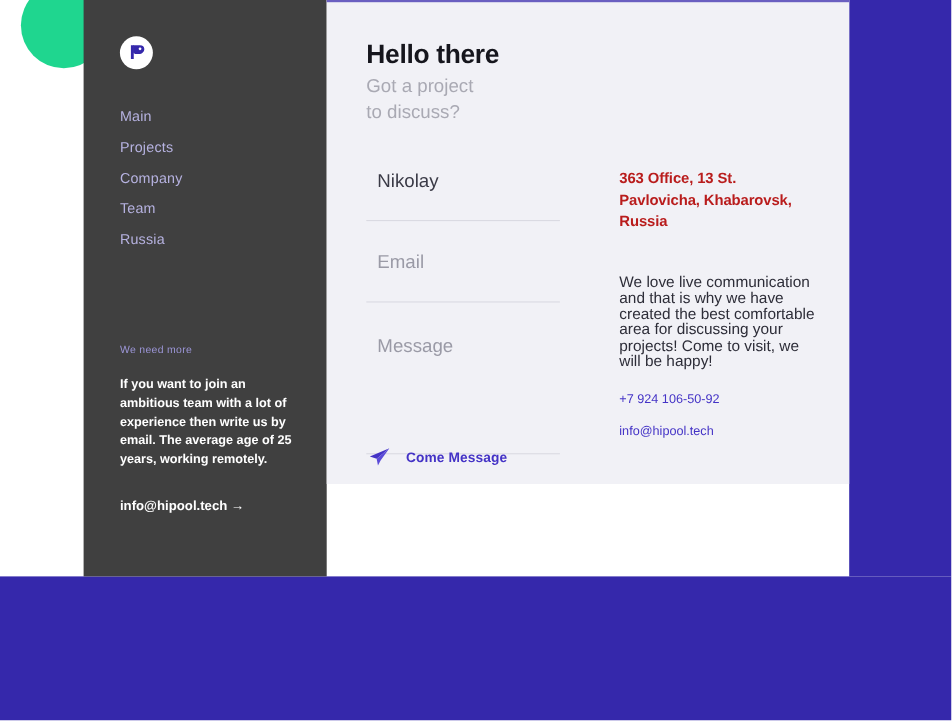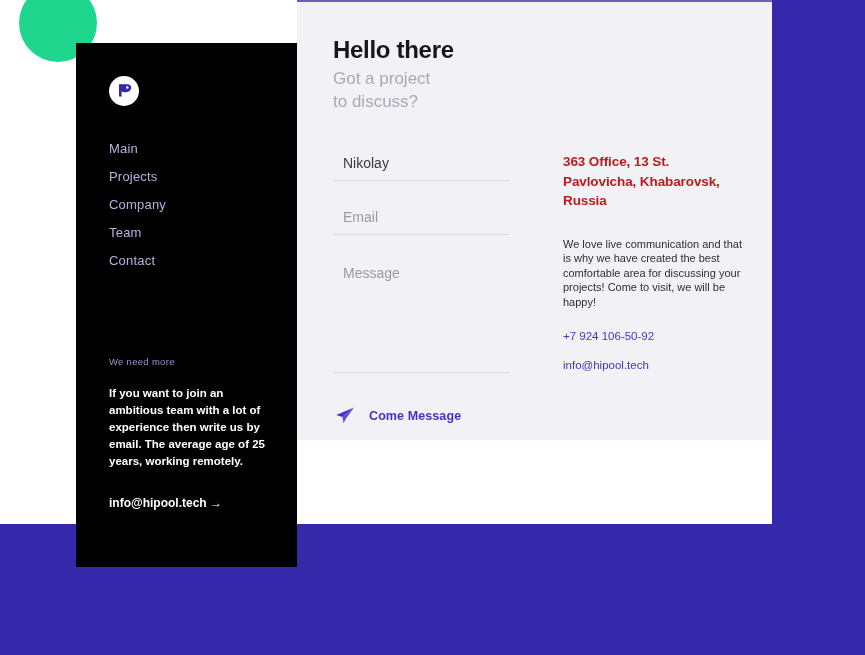--- a/index.html
+++ b/index.html
@@ -26,23 +26,22 @@
   
   .deco-circle {
     position:absolute; left:19px; top:-16px;
     width:78px; height:78px; border-radius:50%;
     background:#1fd68f;
   }
 
   
   .sidebar {
     position:absolute; left:76px; top:0; width:221px; height:524px;
-    background:#000000;
+    background:#404040;
     padding:33px 0 0 0;
-    margin-top:43px;
   }
   .logo {
     position:absolute; left:33px; top:33px;
     width:30px; height:30px; border-radius:50%;
     background:#ffffff;
     display:flex; align-items:center; justify-content:center;
   }
   .logo svg { display:block; }
 
   .nav { position:absolute; left:33px; top:92px; width:170px; }
@@ -90,23 +89,23 @@
     font-size:17px; color:#a9a9b3; line-height:23px; margin-top:3px;
   }
 
   
   .form { position:absolute; left:36px; top:143px; width:176px; }
   .field { position:relative; }
   .field input, .field textarea {
     width:100%;
     border:none; outline:none; background:transparent;
     font-family:"Liberation Sans", sans-serif;
-    font-size:14px;
+    font-size:17px;
     color:#3a3a46;
-    padding:10px 2px 9px 10px;
+    padding:10px 2px 25px 10px;
     border-bottom:1px solid #dadae2;
     display:block;
   }
   .field textarea { resize:none; height:120px; padding-top:12px; }
   .field input::placeholder, .field textarea::placeholder { color:#9a9aa6; }
   .field.email input { margin-top:18px; }
   .field.message textarea { margin-top:18px; }
 
   .send-btn {
     position:absolute; left:36px; top:398px;
@@ -118,21 +117,21 @@
     font-size:12.5px; font-weight:bold; color:#4433c6; letter-spacing:.1px;
   }
 
   
   .info { position:absolute; left:266px; top:150px; width:180px; }
   .info-address {
     font-size:13.5px; font-weight:bold; color:#b91c1c;
     line-height:19.5px; letter-spacing:-.1px;
   }
   .info-text {
-    font-size:11px; color:#2d2d38; line-height:14.6px; margin-top:26px;
+    font-size:14px; color:#2d2d38; line-height:14.6px; margin-top:38px;
   }
   .info-phone {
     display:block; font-size:11.5px; color:#4433c6;
     margin-top:21px; text-decoration:none; cursor:pointer;
   }
   .info-mail {
     display:block; font-size:11.5px; color:#4433c6;
     margin-top:17px; text-decoration:none; cursor:pointer;
   }
 </style>
@@ -153,21 +152,21 @@
         <path d="M7.0 3.2 h6.2 c2.6 0 4.0 1.4 4.0 3.4 0 2.6 -2.0 4.6 -5.0 4.6 h-2.0 c-1.6 0 -3.0 -0.6 -3.2 -1.6 V3.2 Z" fill="#3528ab"></path>
         <circle cx="13.3" cy="6.4" r="1.25" fill="#ffffff"></circle>
       </svg>
     </div>
 
     <nav class="nav">
       <a class="nav-item" href="#">Main</a>
       <a class="nav-item" href="#">Projects</a>
       <a class="nav-item" href="#">Company</a>
       <a class="nav-item" href="#">Team</a>
-      <a class="nav-item" href="#">Contact</a>
+      <a class="nav-item" href="#">Russia</a>
     </nav>
 
     <div class="promo">
       <div class="promo-eyebrow">We need more</div>
       <div class="promo-text">If you want to join an ambitious team with a lot of experience then write us by email. The average age of 25 years, working remotely.</div>
       <a class="promo-mail" href="#">info@hipool.tech →</a>
     </div>
   </aside>
 
   <section class="panel">

